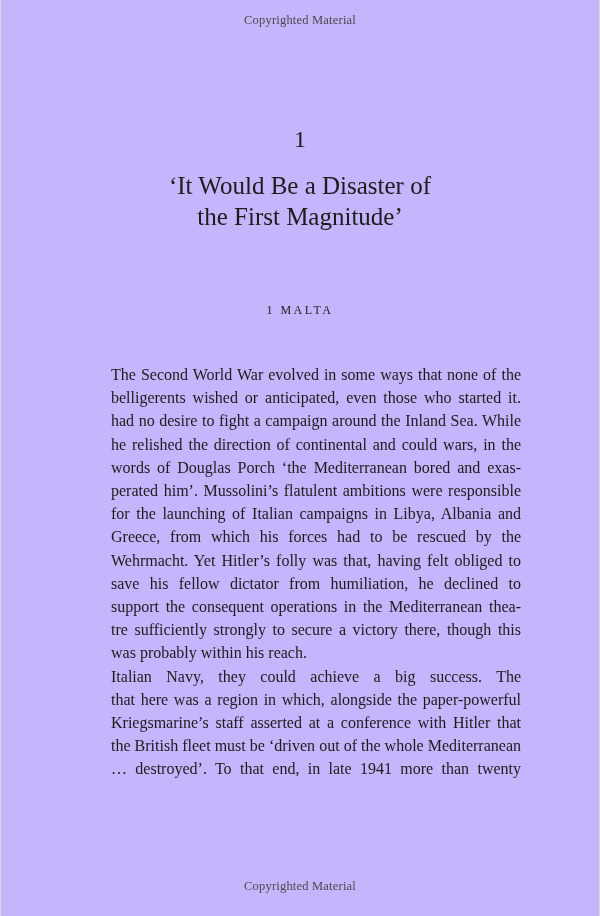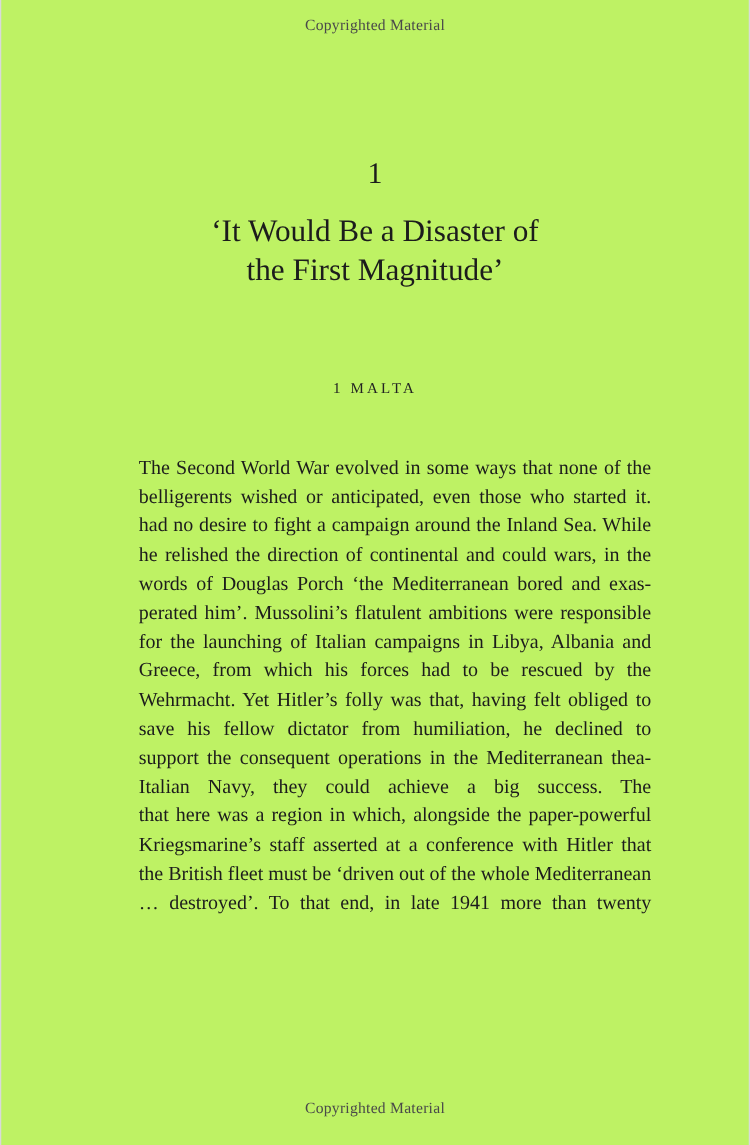--- a/index.html
+++ b/index.html
@@ -4,21 +4,21 @@
 <style>
   html, body {
     margin: 0;
     padding: 0;
     background: #ffffff;
   }
   .page {
     position: relative;
     width: 600px;
     height: 916px;
-    background: #bef264;
+    background: #c4b5fd;
     font-family: "Liberation Serif", "DejaVu Serif", serif;
     color: #1c1c1c;
     overflow: hidden;
   }
   .edge {
     position: absolute;
     top: 0;
     bottom: 0;
     width: 1px;
     background: #d9d9d9;
@@ -114,20 +114,22 @@
         <div class="line">belligerents wished or anticipated, even those who started it.</div>
         <div class="line">had no desire to fight a campaign around the Inland Sea. While</div>
         <div class="line">he relished the direction of continental and could wars, in the</div>
         <div class="line">words of Douglas Porch ‘the Mediterranean bored and exas-</div>
         <div class="line">perated him’. Mussolini’s flatulent ambitions were responsible</div>
         <div class="line">for the launching of Italian campaigns in Libya, Albania and</div>
         <div class="line">Greece, from which his forces had to be rescued by the</div>
         <div class="line">Wehrmacht. Yet Hitler’s folly was that, having felt obliged to</div>
         <div class="line">save his fellow dictator from humiliation, he declined to</div>
         <div class="line">support the consequent operations in the Mediterranean thea-</div>
+        <div class="line">tre sufficiently strongly to secure a victory there, though this</div>
+        <div class="line line-last">was probably within his reach.</div>
       </div>
       <div class="paragraph">
         <div class="line">Italian Navy, they could achieve a big success. The</div>
         <div class="line">that here was a region in which, alongside the paper-powerful</div>
         <div class="line">Kriegsmarine’s staff asserted at a conference with Hitler that</div>
         <div class="line">the British fleet must be ‘driven out of the whole Mediterranean</div>
         <div class="line">… destroyed’. To that end, in late 1941 more than twenty</div>
       </div>
     </div>
 

